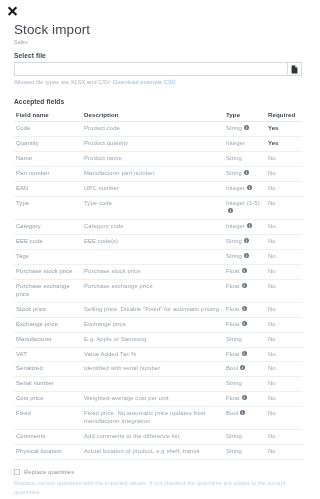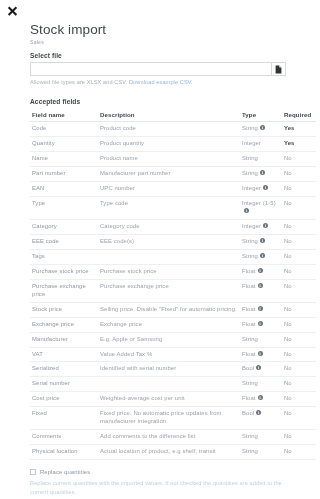--- a/index.html
+++ b/index.html
@@ -19,21 +19,21 @@
     width: 14px; height: 14px;
     display: flex; align-items: center; justify-content: center;
     color: #1d1d1d;
     font-size: 13px; font-weight: 700;
     line-height: 1;
     cursor: pointer;
     user-select: none;
   }
   .close-btn svg { display:block; }
 
-  .body { padding: 0 30px; padding-top: 22px; }
+  .body { padding: 0 14px; padding-top: 22px; }
 
   .title {
     font-size: 13.5px;
     font-weight: 400;
     color: #42464d;
     letter-spacing: .1px;
     margin: 0 0 2px 0;
   }
   .subtitle {
     font-size: 5.2px;

